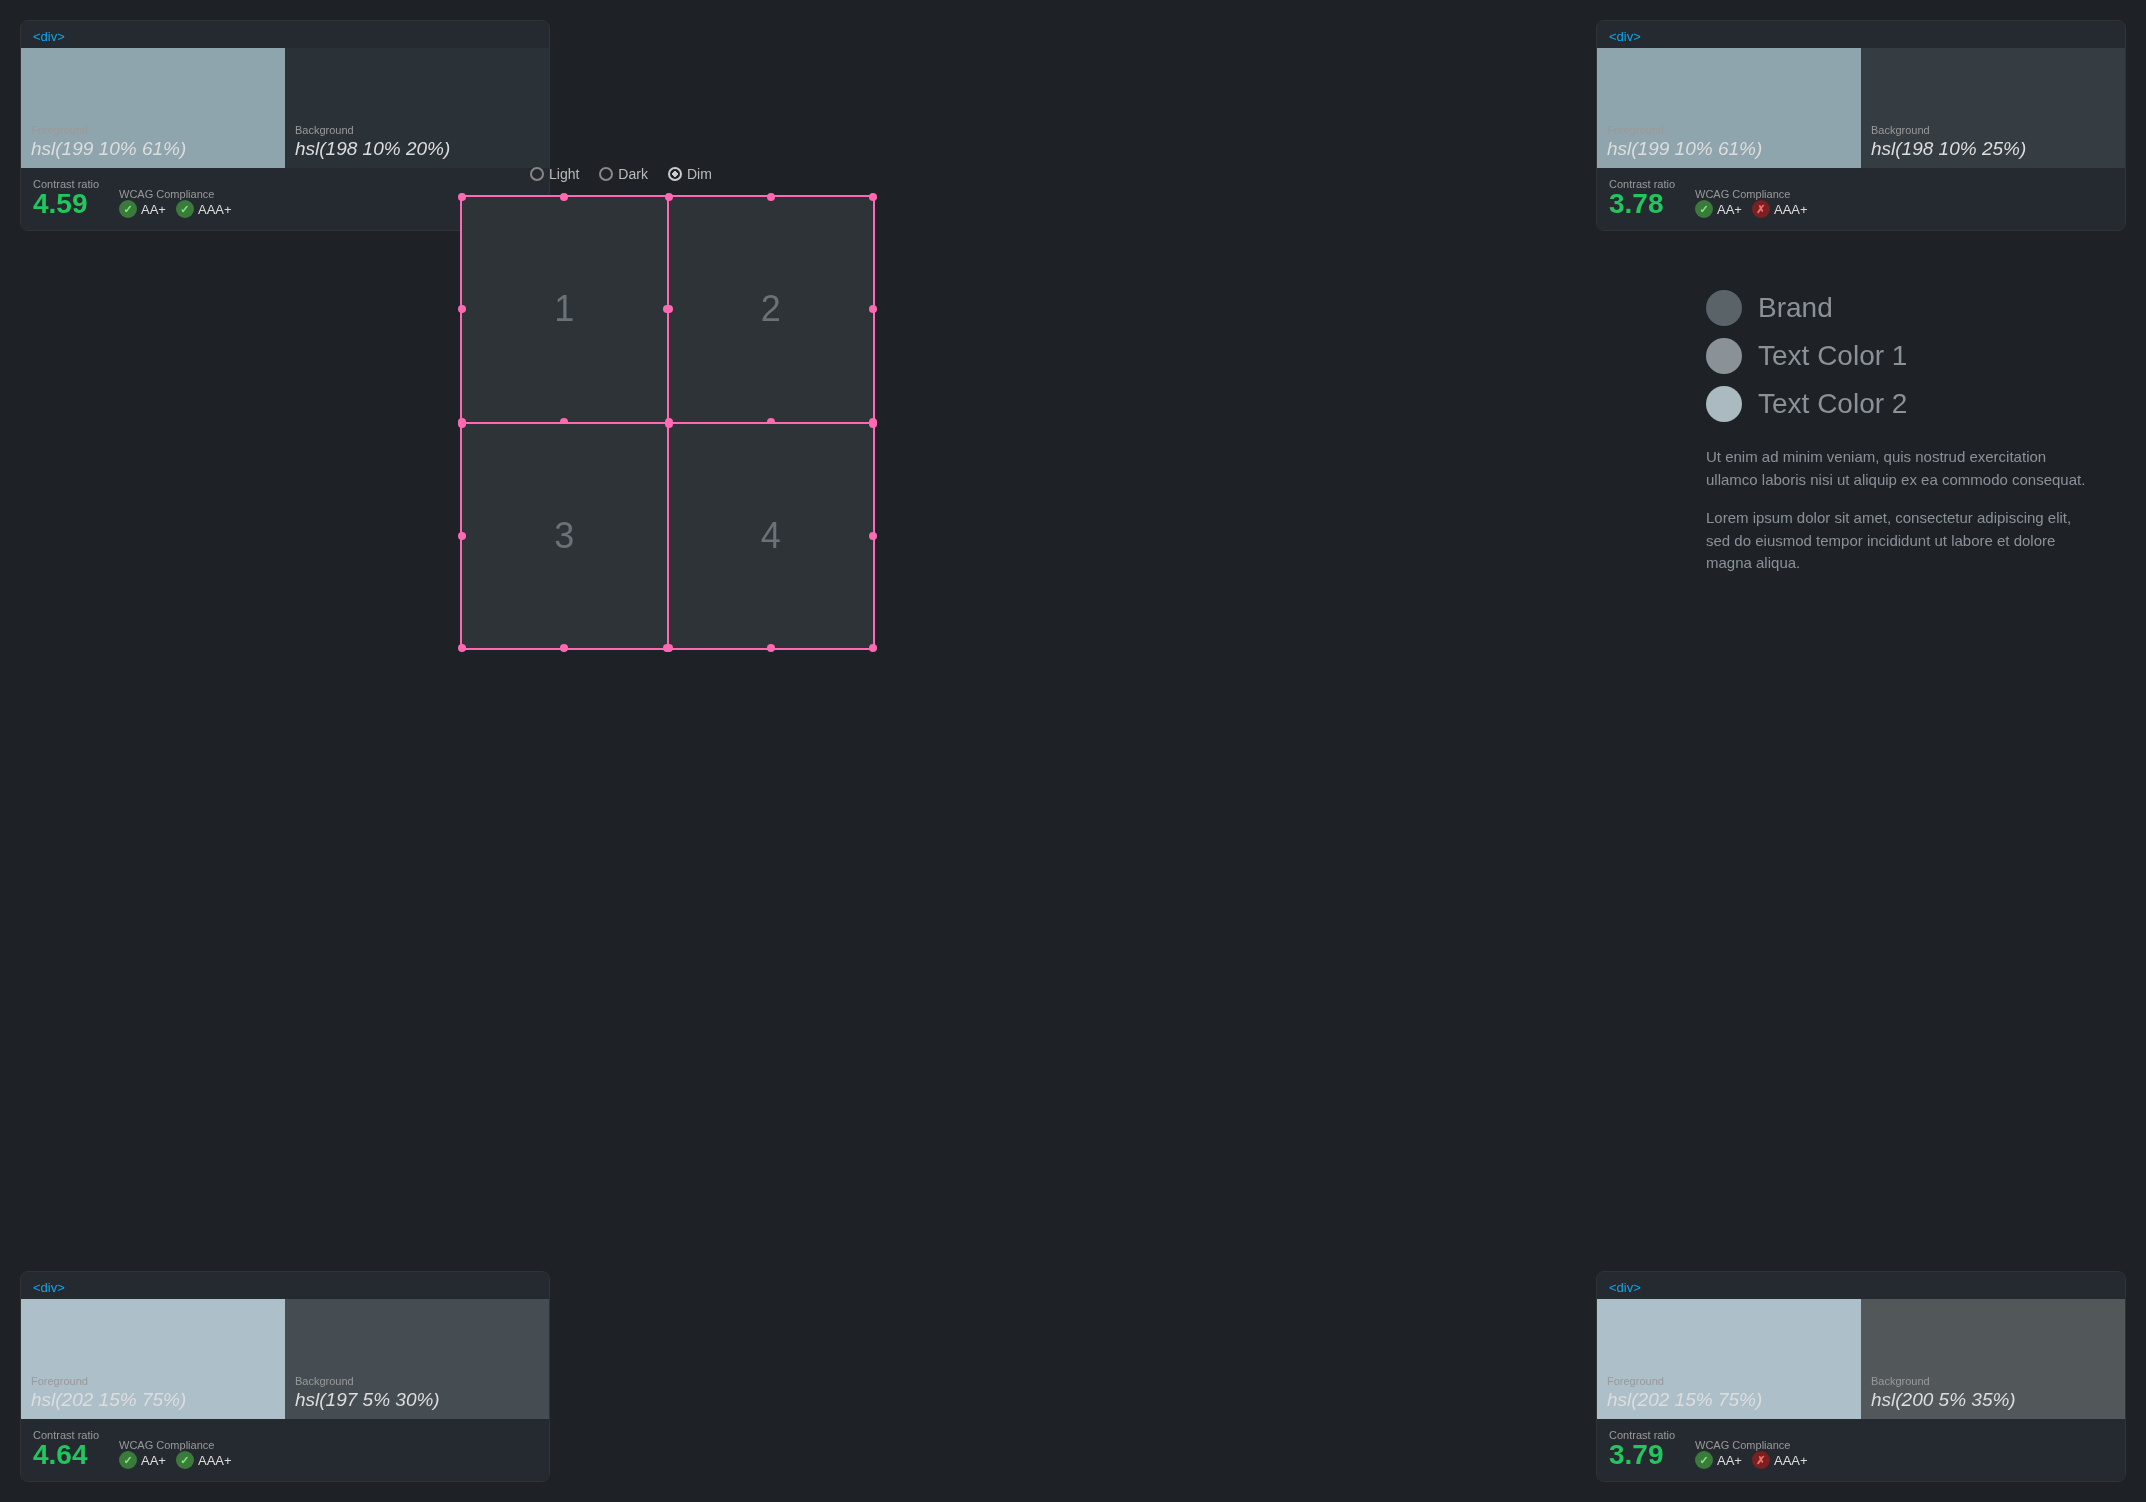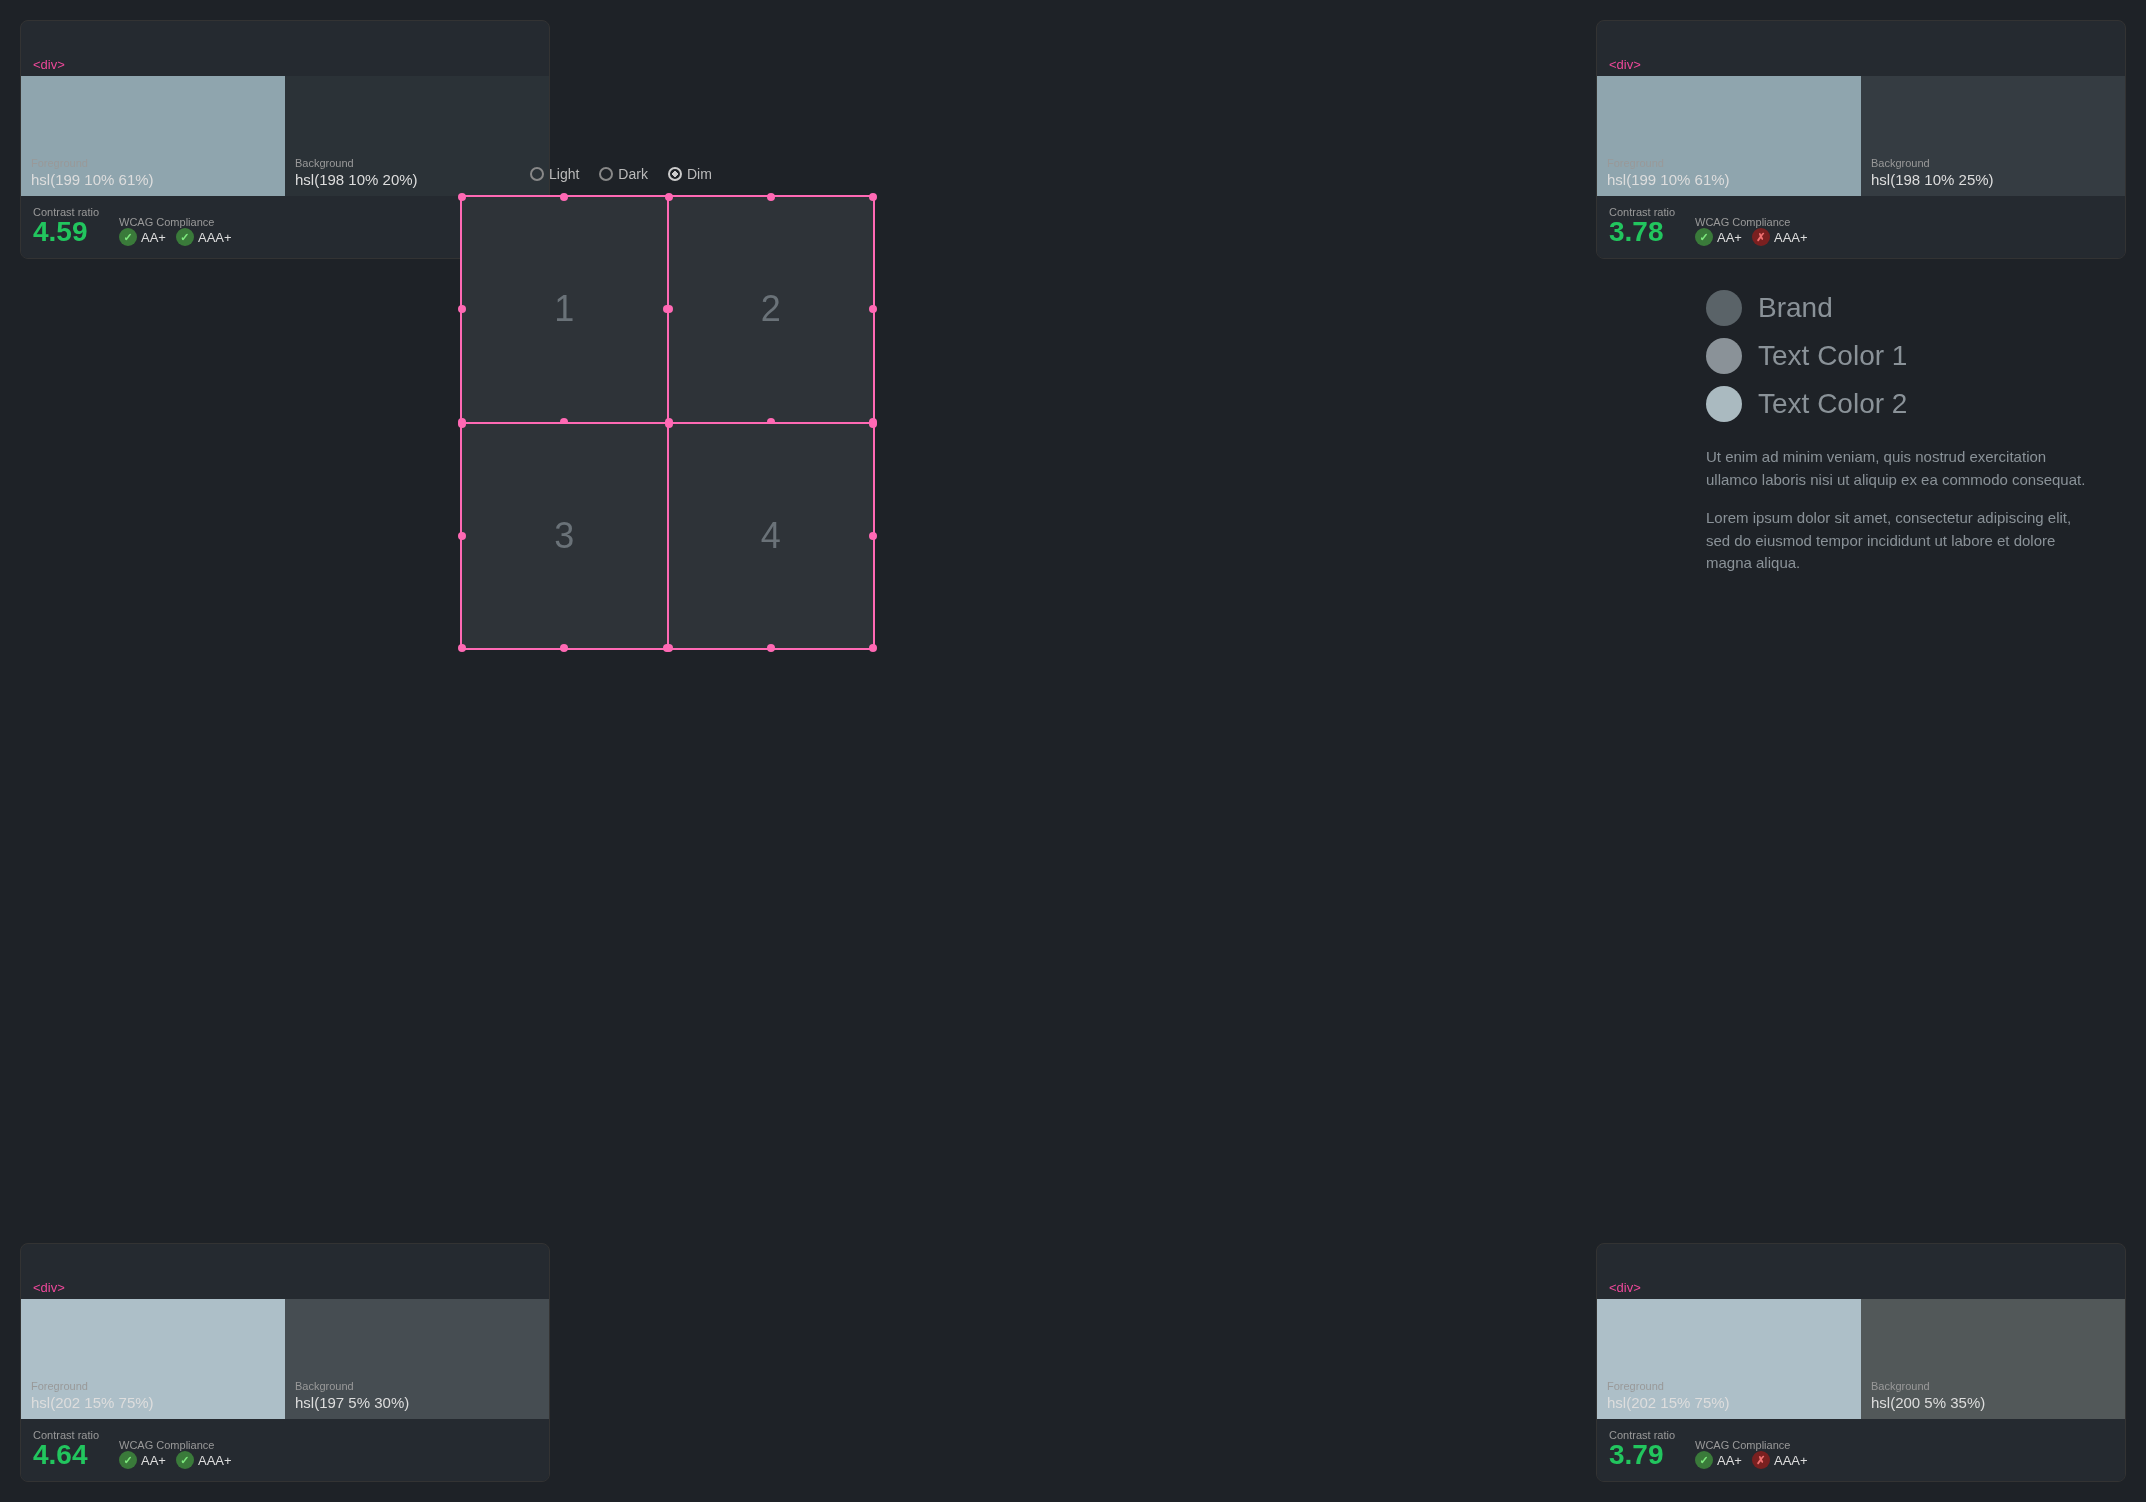--- a/index.html
+++ b/index.html
@@ -17,46 +17,46 @@
     .panel {
       position: absolute;
       background: #252a30;
       border-radius: 8px;
       overflow: hidden;
       border: 1px solid #333;
     }
 
     .panel-header {
       font-size: 13px;
-      color: #ec4899;
+      color: #0ea5e9;
       padding: 8px 12px 4px;
       background: #252a30;
-      margin-top: 28px;
     }
 
     .color-swatches {
       display: flex;
       height: 120px;
     }
     .swatch {
       flex: 1;
       display: flex;
       flex-direction: column;
       justify-content: flex-end;
       padding: 8px 10px;
     }
     .swatch-label {
       font-size: 11px;
       color: #999;
       margin-bottom: 2px;
     }
     .swatch-value {
-      font-size: 15px;
+      font-size: 19px;
       color: #ddd;
       font-weight: 500;
+      font-style: italic;
     }
 
     .panel-stats {
       display: flex;
       align-items: flex-end;
       gap: 20px;
       padding: 10px 12px 12px;
       background: #252a30;
     }
     .contrast-ratio-label {

